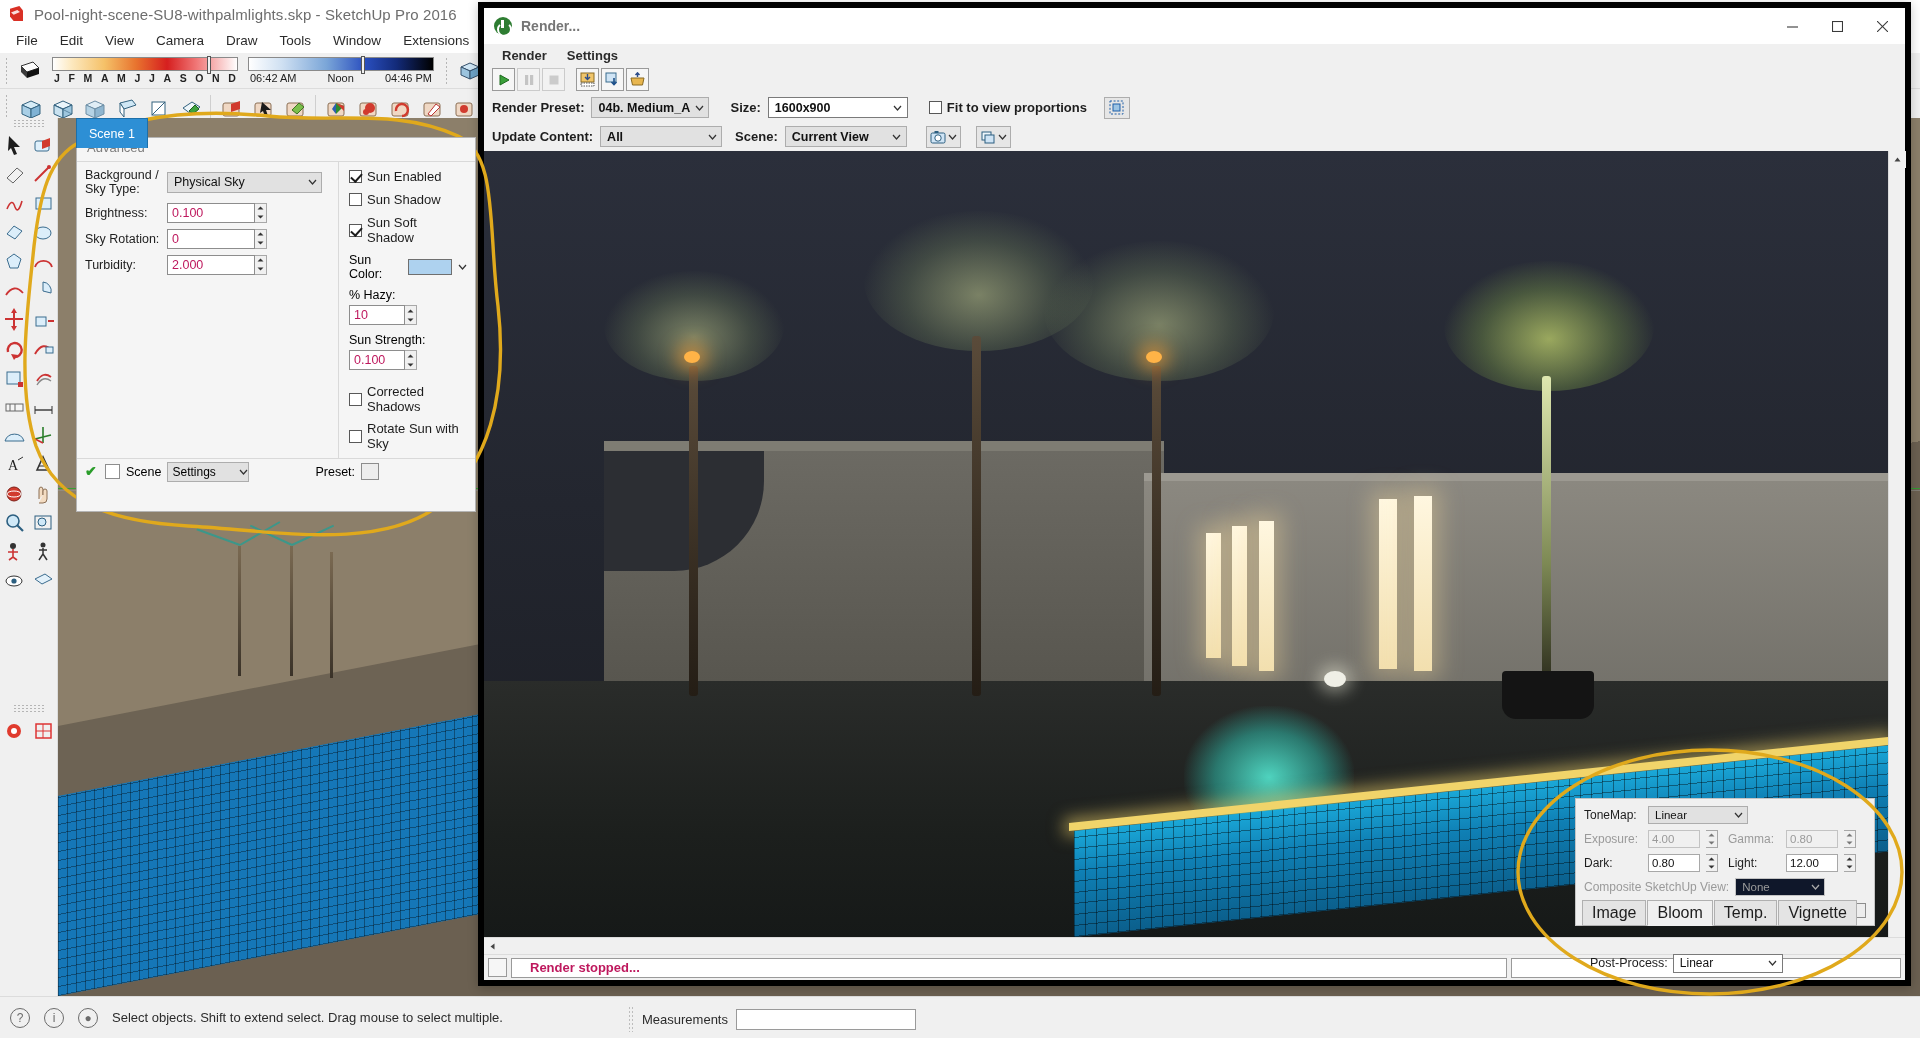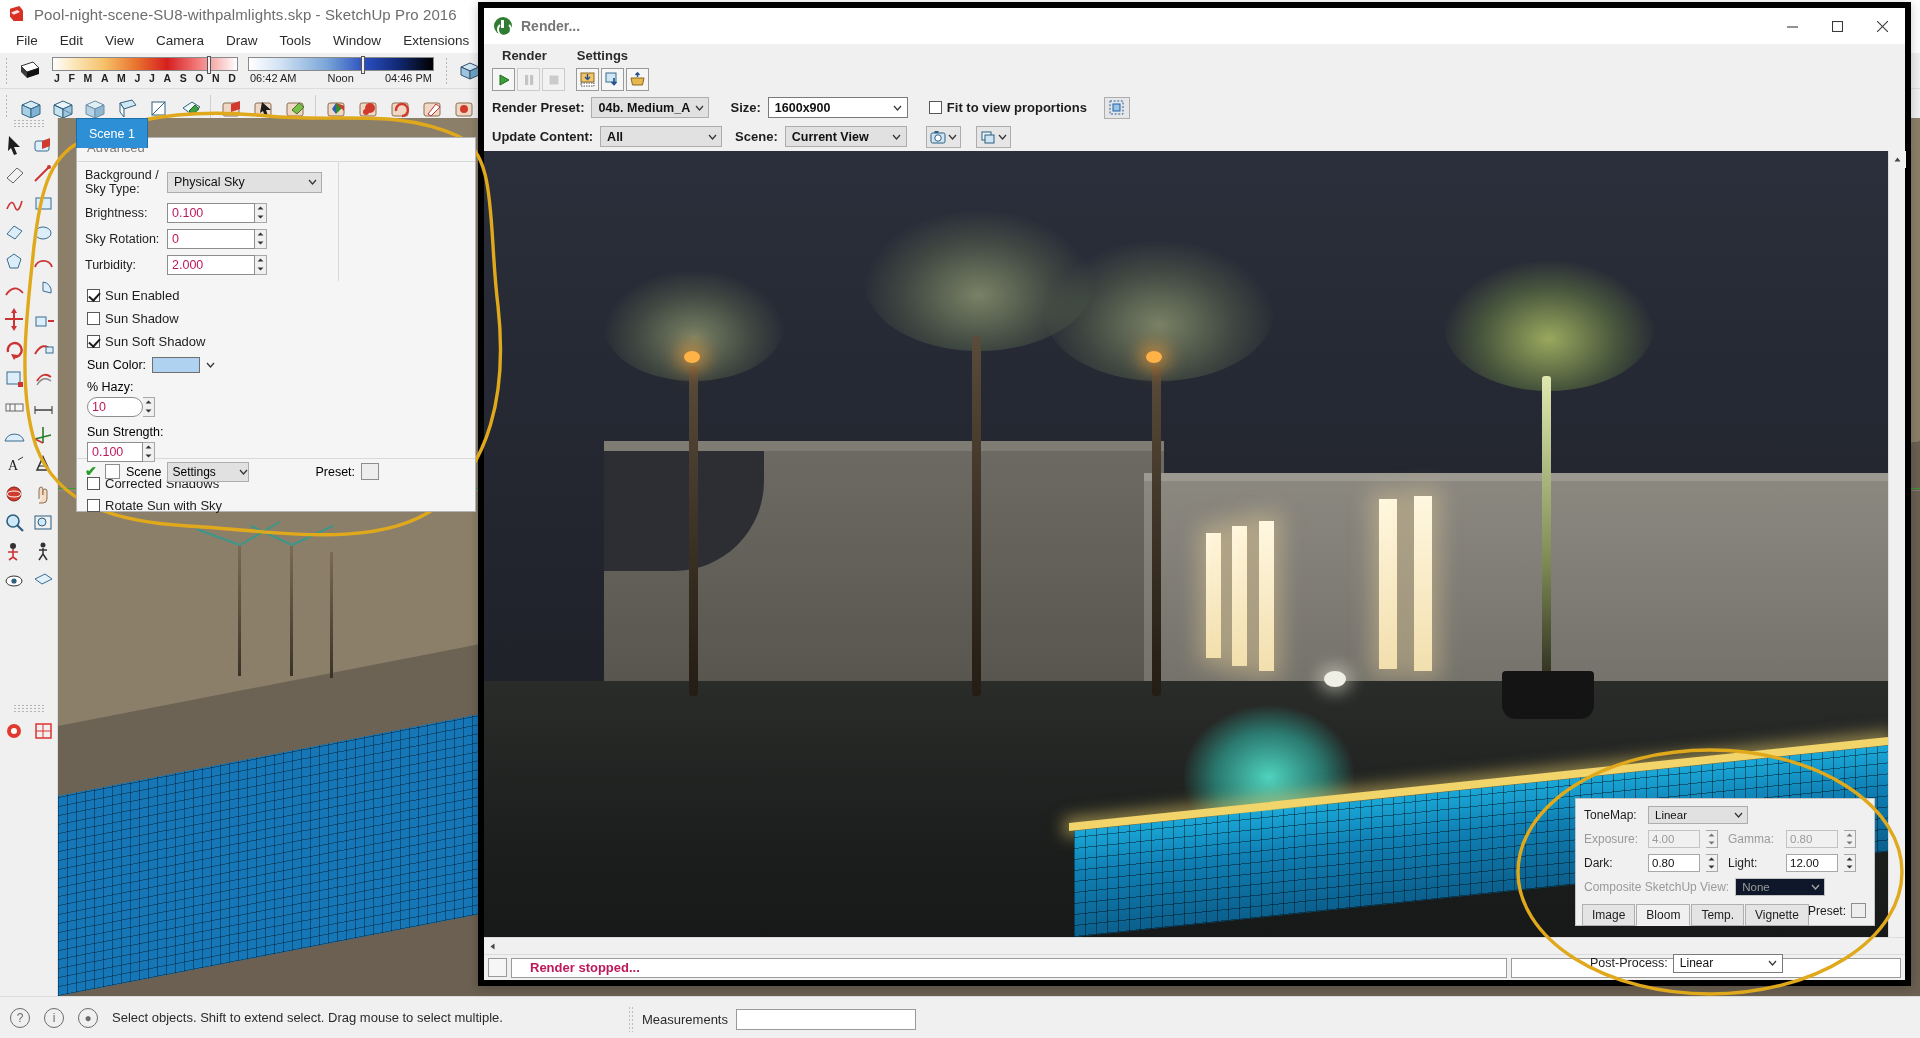--- a/index.html
+++ b/index.html
@@ -97,21 +97,21 @@
   }
   .rd-titlebar { height:36px; background:#ffffff; display:flex; align-items:center; padding-left:10px; flex:none; }
   .rd-icon { width:18px; height:18px; border-radius:50%; background:#2e7d32; position:relative; flex:none; }
   .rd-icon:after { content:""; position:absolute; left:7px; top:3px; width:3px; height:8px; background:#fff; }
   .rd-icon:before { content:""; position:absolute; left:3px; top:5px; width:11px; height:11px; border:2px solid #fff; border-top-color:transparent; border-radius:50%; }
   .rd-title { margin-left:9px; color:#767676; font-size:14px; }
   .rd-winbtns { margin-left:auto; display:flex; height:36px; }
   .rd-winbtn { width:45px; height:36px; display:flex; align-items:center; justify-content:center; color:#3a3a3a; }
   .rd-winbtn svg { display:block; }
 
-  .rd-menubar { height:22px; display:flex; align-items:center; padding-left:9px; gap:12px; background:#f0f0f0; flex:none; }
+  .rd-menubar { height:22px; display:flex; align-items:center; padding-left:9px; gap:2px; background:#f0f0f0; flex:none; }
   .rd-menubar .mi { padding:2px 9px; font-size:13px; color:#2b2b2b; }
 
   .rd-toolbar { height:27px; display:flex; align-items:center; padding-left:8px; gap:2px; background:#f0f0f0; flex:none; }
   .rdt-btn { width:23px; height:23px; border:1px solid transparent; display:flex; align-items:center; justify-content:center; }
   .rdt-btn.framed { border:1px solid #9a9a9a; background:#f6f6f6; }
   .rdt-btn.disabled { opacity:.42; }
   .rdt-gap { width:7px; }
 
   .rd-row { height:29px; display:flex; align-items:center; padding-left:8px; gap:7px; background:#f0f0f0; flex:none; }
   .rd-label { font-size:13px; color:#1d1d1d; white-space:nowrap; }
@@ -180,21 +180,21 @@
     font-size:12px; padding:6px 8px 0 8px;
   }
   .tm-row { display:flex; align-items:center; gap:6px; margin-bottom:5px; height:19px; }
   .tm-lab { color:#1d1d1d; white-space:nowrap; }
   .tm-lab.dim { color:#9a9a9a; }
   .tm-input { height:18px; border:1px solid #a8a8a8; background:#fff; font-size:11.5px; padding:0 3px; display:flex; align-items:center; color:#111; }
   .tm-input.dim { background:#f0f0f0; color:#9a9a9a; border-color:#c3c3c3; }
   .spin { width:12px; height:18px; border:1px solid #a8a8a8; border-left:none; background:#f0f0f0; display:flex; flex-direction:column; }
   .spin > div { flex:1; display:flex; align-items:center; justify-content:center; }
   .tm-tabs { position:absolute; left:0; bottom:-1px; display:flex; gap:1px; padding-left:6px; }
-  .tm-tab { padding:3px 9px; font-size:12px; border:1px solid #b0b0b0; background:#e4e4e4; color:#1d1d1d; }
+  .tm-tab { padding:3px 9px; font-size:16px; border:1px solid #b0b0b0; background:#e4e4e4; color:#1d1d1d; }
   .tm-tab.active { background:#f0f0f0; border-bottom-color:#f0f0f0; }
 
   #postproc-bar {
     position:absolute; left:1590px; top:952px; width:316px; height:22px;
     display:flex; align-items:center; gap:5px; font-size:12.5px; color:#1d1d1d;
   }
 
   
   .rd-statusbar { height:26px; display:flex; align-items:center; gap:4px; padding:0 4px; background:#f0f0f0; border-top:1px solid #dcdcdc; flex:none; }
   .rd-stat-icon { width:19px; height:19px; border:1px solid #9a9a9a; background:#f6f6f6; }
@@ -216,21 +216,21 @@
     border:1px solid #1d6fa8; border-bottom:none; z-index:6;
   }
 
   
   #env-panel {
     position:absolute; left:76px; top:137px; width:400px; height:375px;
     background:#f5f5f5; border:1px solid #b4b4b4; z-index:5; font-size:12.5px;
   }
   .env-head { padding:8px 10px 2px 10px; color:#8e8e8e; font-size:13px; }
   .env-sub  { padding:2px 10px 6px 10px; color:#7d7d7d; font-size:13px; border-bottom:1px solid #d9d9d9; }
-  .env-body { display:flex; height:296px;flex-direction:column; }
+  .env-body { display:flex; height:296px; }
   .env-left { width:262px; padding:6px 8px 0 8px; border-right:1px solid #d9d9d9; }
   .env-right{ flex:1; padding:7px 8px 0 10px; }
   .env-row { display:flex; align-items:center; margin-bottom:6px; }
   .env-lab { width:82px; font-size:12.5px; color:#1d1d1d; line-height:1.15; }
   .env-input { height:20px; border:1px solid #8d8d8d; background:#fff; display:flex; align-items:center; padding:0 4px; font-size:12.5px; color:#be185d; }
   .env-preview { margin-top:4px; width:235px; height:118px; border:1px solid #9a9a9a; background:#fff; overflow:hidden; position:relative; }
   .env-prev-img { position:absolute; left:0; right:0; top:22px; bottom:0; background:linear-gradient(180deg,#0a0a0a,#121212); }
   .env-prev-dome { position:absolute; left:88px; top:40px; width:78px; height:48px; border-radius:50% 50% 0 0; background:radial-gradient(ellipse at 45% 85%, #4a4a50, #1d1d22 75%); }
   .env-prev-mark { position:absolute; left:10px; bottom:6px; font-size:16px; font-weight:bold; color:#2a2a2a; letter-spacing:1px; }
   .env-foot { height:26px; display:flex; align-items:center; gap:6px; padding:0 8px; border-top:1px solid #d9d9d9; }
@@ -646,21 +646,21 @@
             <span>Sun Color:</span>
             <span style="width:48px; height:16px; background:#aed2ef; border:1px solid #6f6f6f;"></span>
             <span class="carat">
                 <svg width="9" height="6" viewBox="0 0 9 6">
                   <path d="M1 1 L4.5 5 L8 1" fill="none" stroke="#333" stroke-width="1.2"></path>
                 </svg>
               </span>
           </div>
           <div style="margin-bottom:3px;">% Hazy:</div>
           <div style="display:flex; margin-bottom:8px;">
-            <div class="env-input" style="width:56px;border-radius:10px;">10</div>
+            <div class="env-input" style="width:56px;">10</div>
             <div class="spin" style="height:20px;">
               <div>
                   <svg width="7" height="4" viewBox="0 0 7 4">
                     <path d="M0.5 3.5 L3.5 0.5 L6.5 3.5" fill="#333"></path>
                   </svg>
                 </div>
               <div>
                   <svg width="7" height="4" viewBox="0 0 7 4">
                     <path d="M0.5 0.5 L3.5 3.5 L6.5 0.5" fill="#333"></path>
                   </svg>

